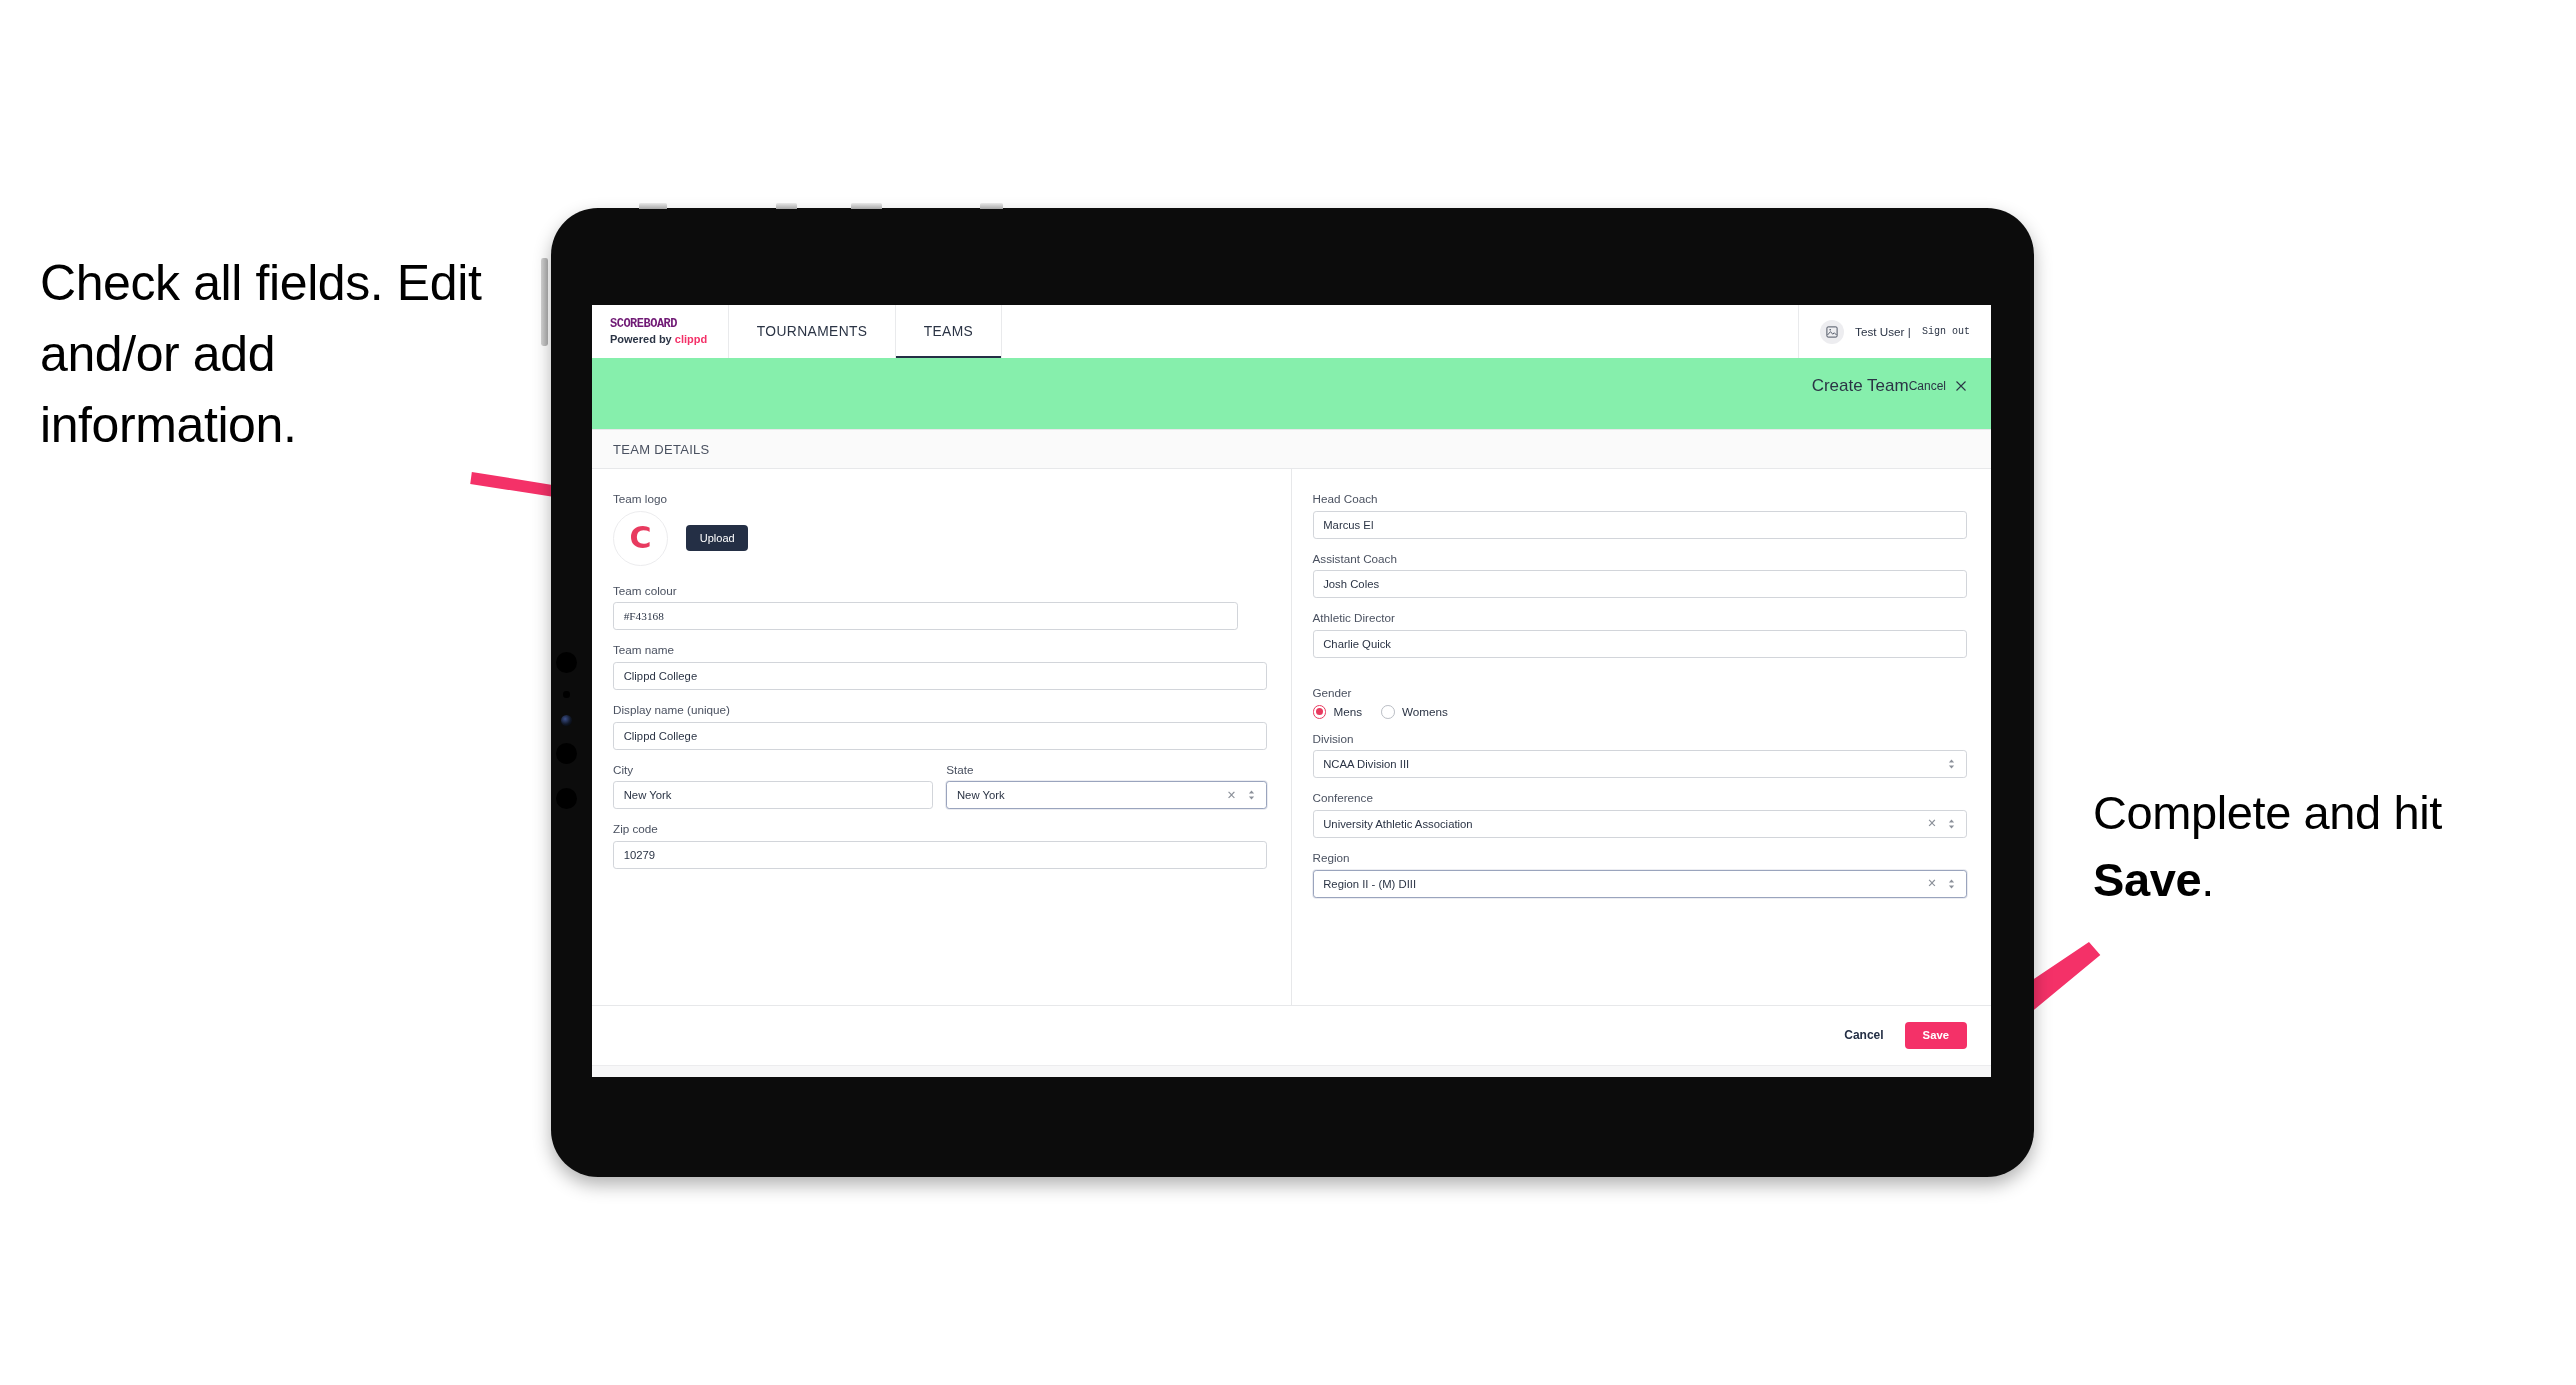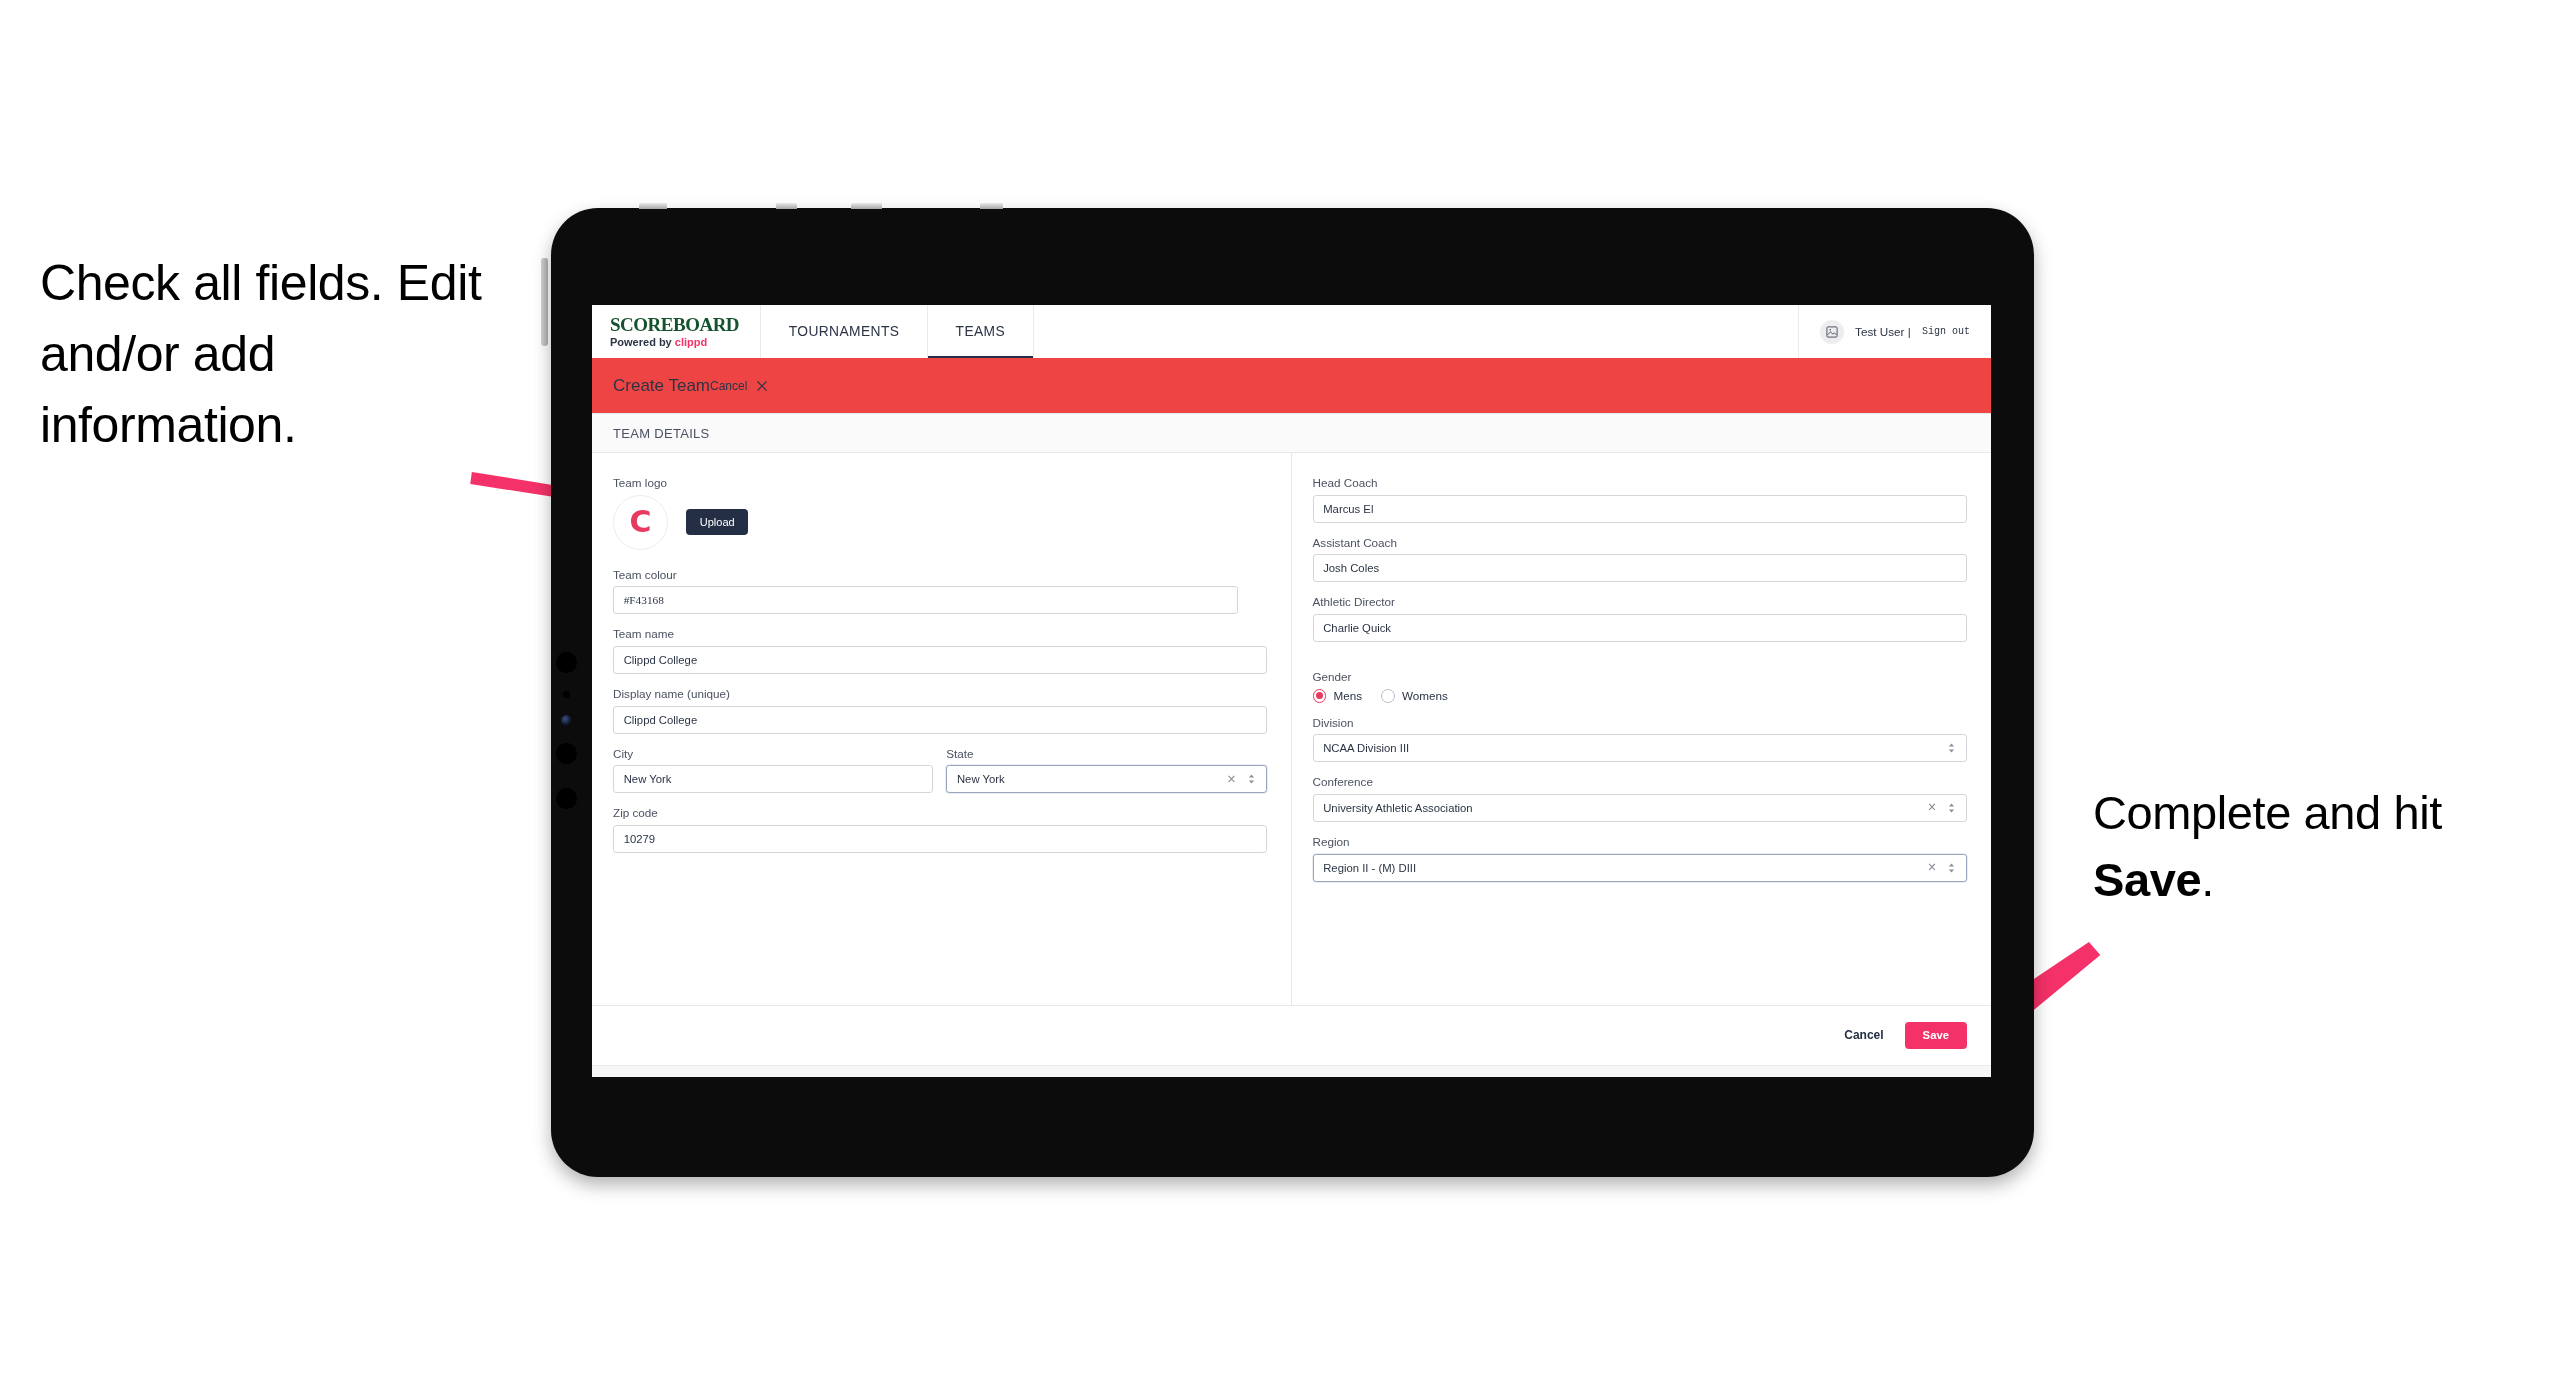--- a/index.html
+++ b/index.html
@@ -104,25 +104,25 @@
     align-items: stretch;
   }
   #brand {
     display: flex;
     flex-direction: column;
     justify-content: center;
     padding: 0 21px 0 18px;
     border-right: 0.8px solid #e9eaec;
   }
   #brand-title {
-    font-family: Liberation Serif, serif;
+    font-family: Liberation Mono, monospace;
     font-weight: 700;
-    font-size: 19px;
+    font-size: 12px;
     letter-spacing: -0.5px;
-    color: #14532d;
+    color: #701a75;
     line-height: 1;
   }
   #brand-sub {
     margin-top: 3.2px;
     font-size: 11px;
     font-weight: 700;
     color: #2b3445;
     line-height: 1;
   }
   #brand-sub .brand-accent { color: #f43168; }
@@ -168,24 +168,24 @@
     left: 0; right: 0;
     top: 53px; bottom: 0;
     background: #ffffff;
     display: flex;
     flex-direction: column;
   }
   #card-title-row {
     height: 55px;
     display: flex;
     align-items: center;
-    justify-content: flex-start;
-    padding: 0 24px 0 21px;
+    justify-content: flex-end;
+    padding: 0 24px 16px 21px;
     border-bottom: 0.8px solid #e7e8ea;
-    background: #ef4444;
+    background: #86efac;
   }
   #card-title { font-size: 17px; color: #2b3445; }
   #cancel-top {
     display: flex; align-items: center; gap: 9px;
     font-size: 12px; color: #2b3445; cursor: pointer;
   }
   #section-bar {
     height: 38px;
     display: flex;
     align-items: center;

